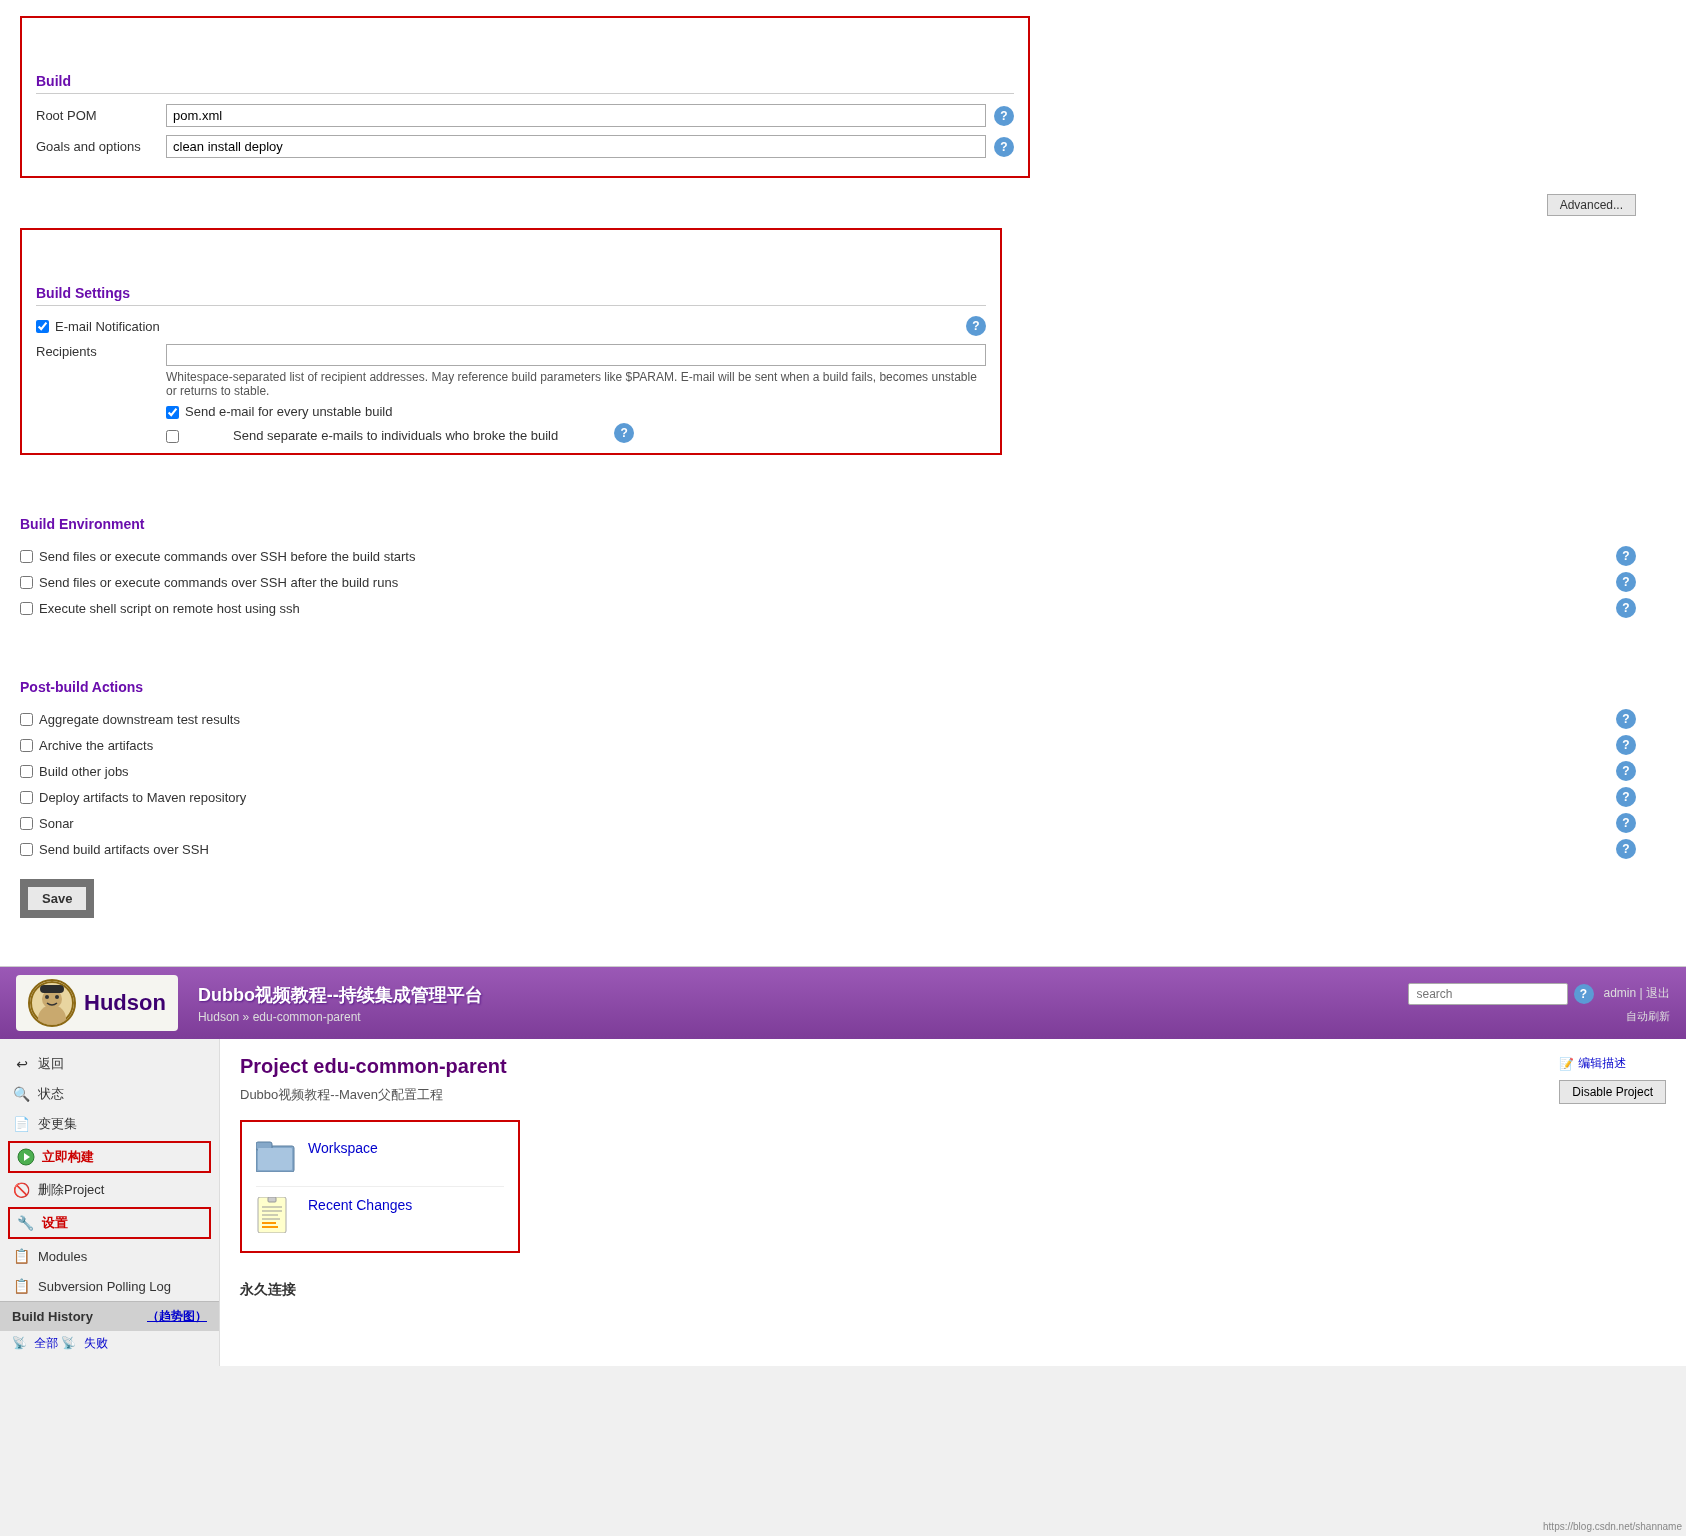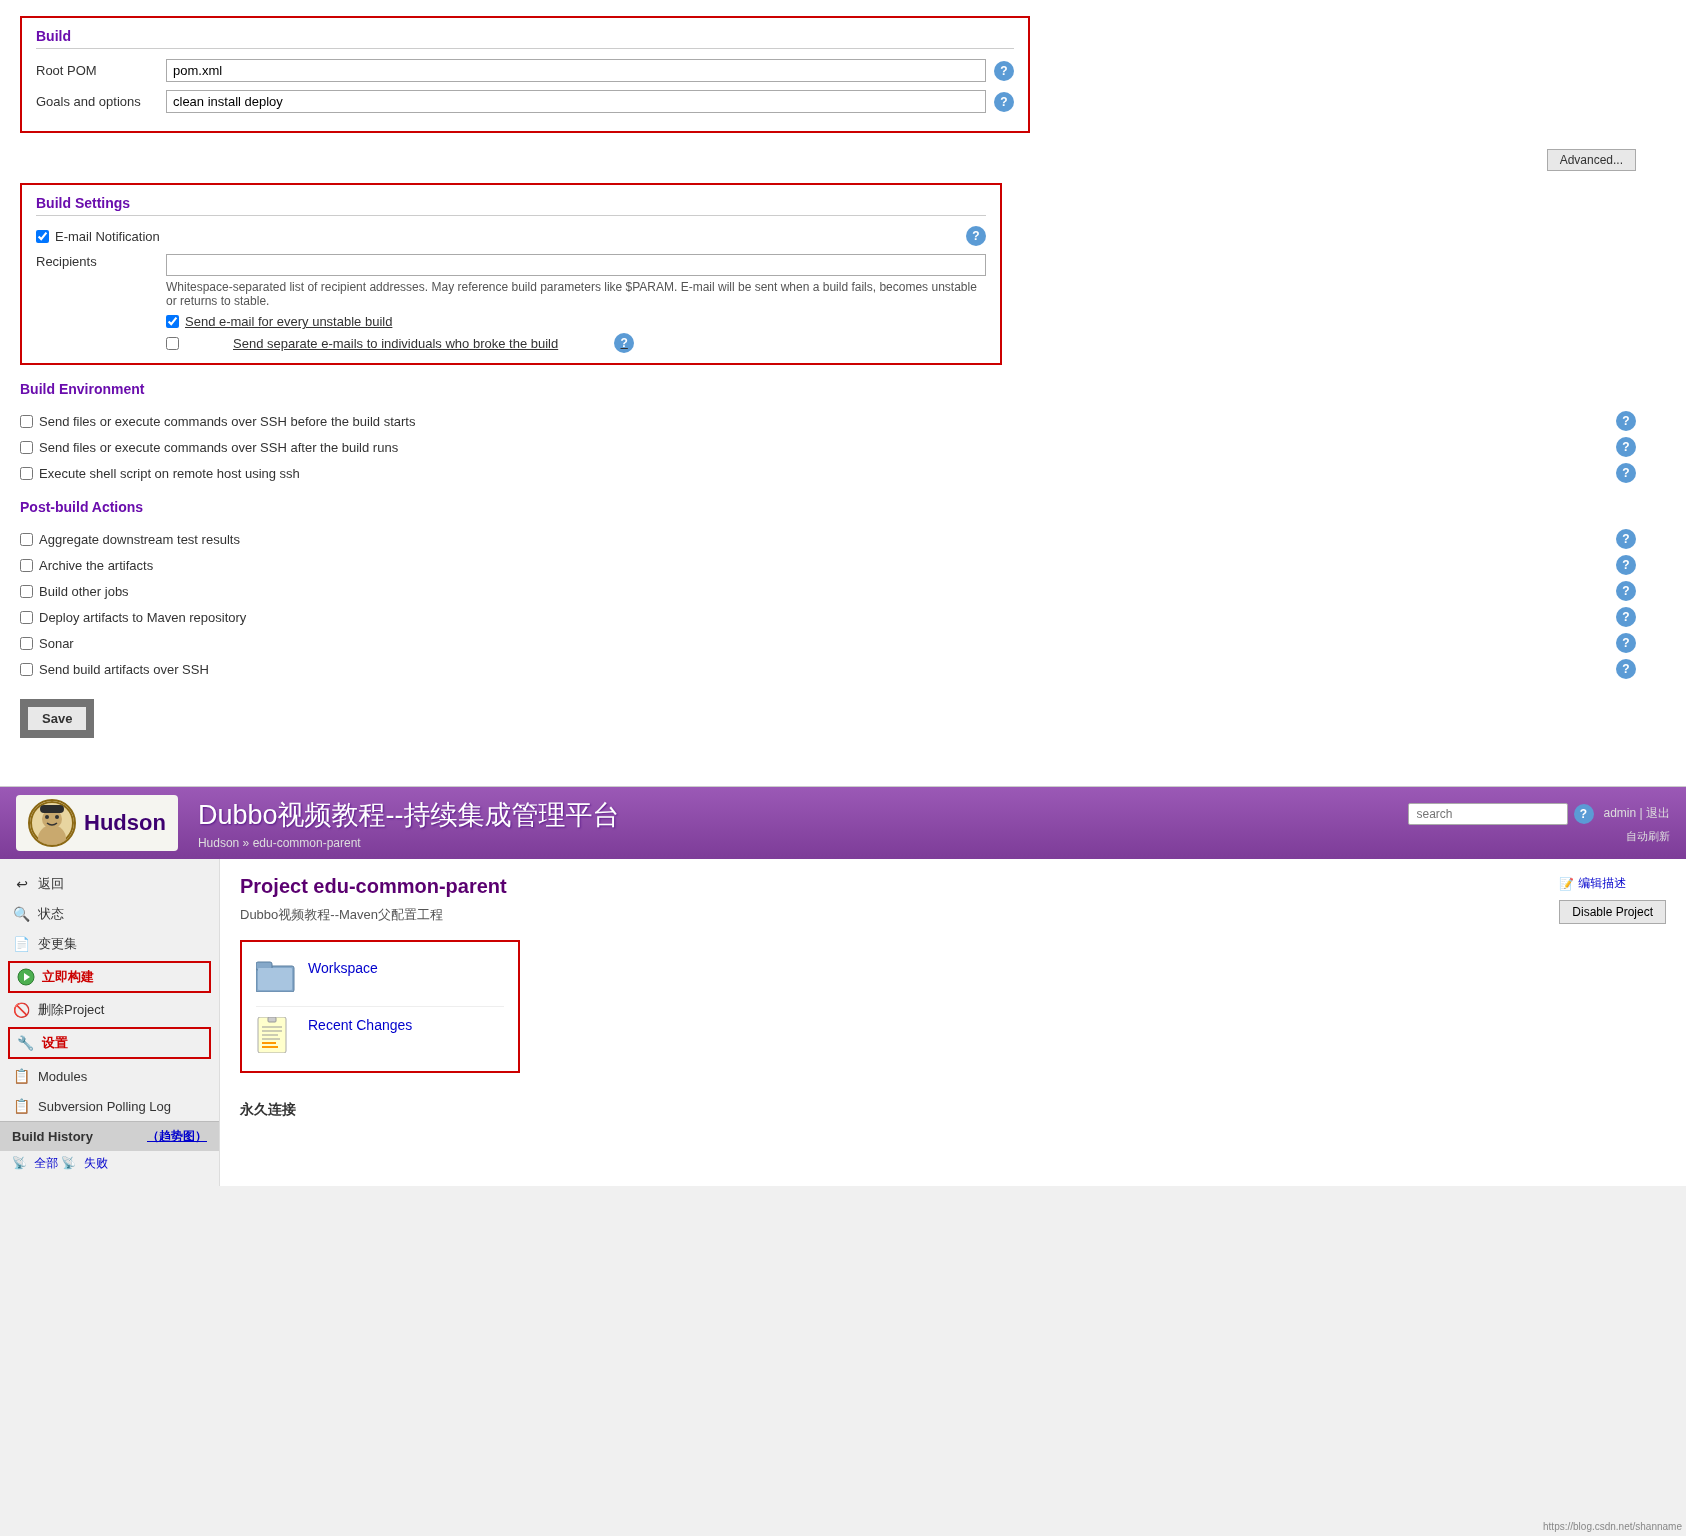--- a/index.html
+++ b/index.html
@@ -20,20 +20,21 @@
       min-width: 600px;
     }
 
     .section-title {
       font-weight: bold;
       color: #6a0dad;
       font-size: 14px;
       margin-bottom: 10px;
       border-bottom: 1px solid #ccc;
       padding-bottom: 4px;
+      margin-top: 45px;
     }
 
     .form-row {
       display: flex;
       align-items: center;
       margin-bottom: 8px;
     }
 
     .form-label {
       width: 130px;
@@ -120,23 +121,22 @@
       margin-left: 130px;
       font-size: 12px;
       color: #555;
       margin-bottom: 6px;
       max-width: 820px;
     }
 
     .sub-checkbox-row {
       margin-left: 130px;
       display: flex;
-      align-items: center;
+      align-items: flex-end;
       margin-bottom: 4px;
-      text-decoration: underline;
     }
 
     
     .plain-section {
       margin-bottom: 16px;
     }
 
     .env-row {
       display: flex;
       align-items: center;
@@ -208,22 +208,22 @@
       font-size: 22px;
       font-weight: bold;
     }
 
     .hudson-center {
       flex: 1;
     }
 
     .hudson-main-title {
       color: white;
-      font-size: 27px;
-      font-weight: normal;
+      font-size: 18px;
+      font-weight: bold;
       text-shadow: 1px 1px 2px #5a1a8a;
     }
 
     .hudson-breadcrumb {
       color: #ddd;
       font-size: 12px;
       margin-top: 3px;
     }
 
     .hudson-breadcrumb a {

